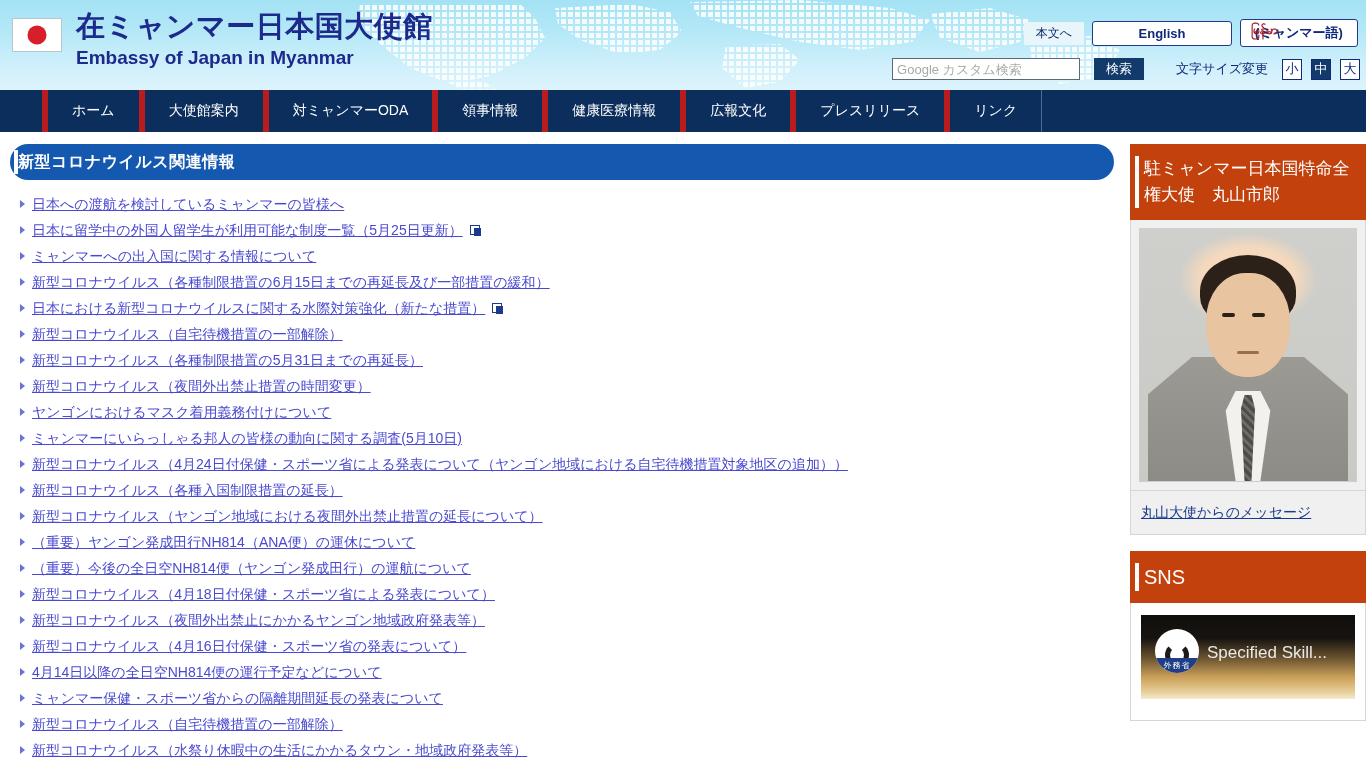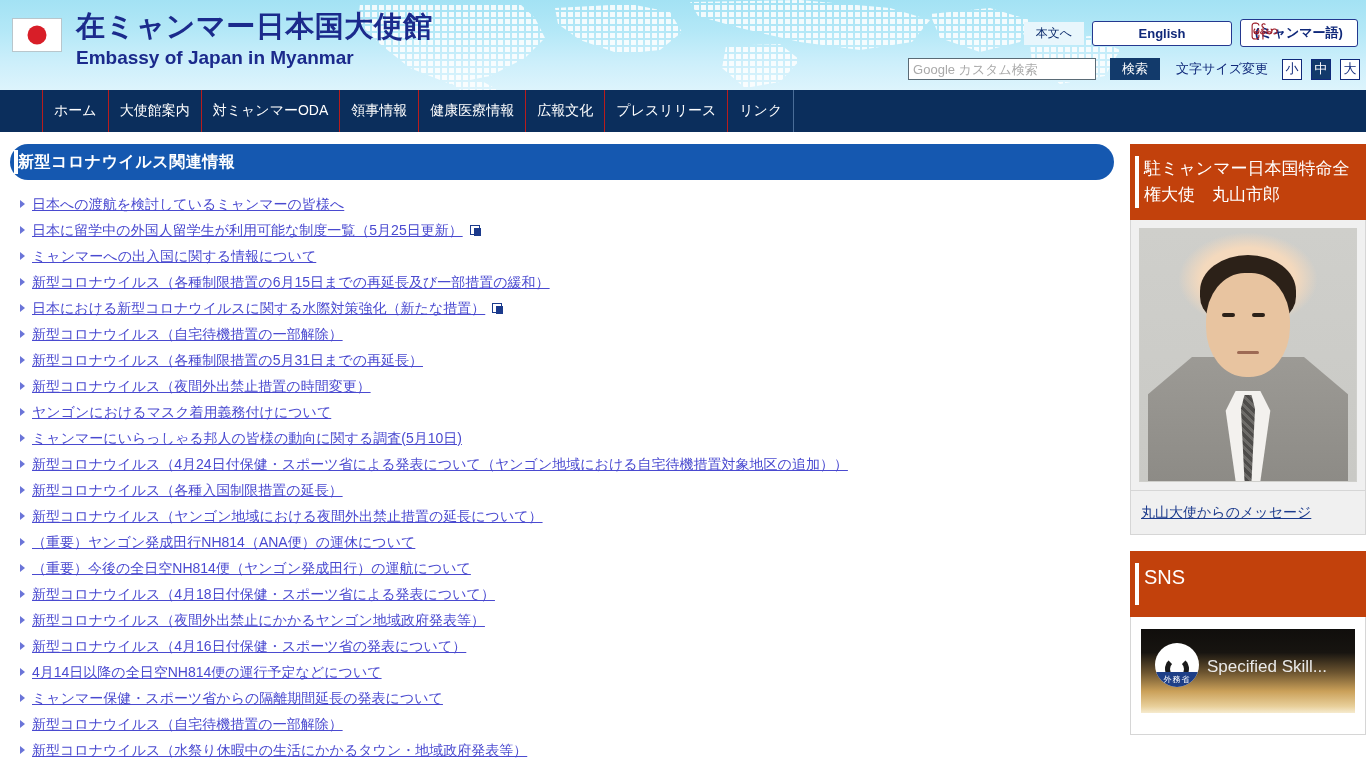--- a/index.html
+++ b/index.html
@@ -132,21 +132,21 @@
     border: none;
     font-size: 13px;
     padding: 0 12px;
     margin-left: 6px;
     cursor: pointer;
     font-family: "Liberation Sans", sans-serif;
   }
   .fontsize-label {
     font-size: 13px;
     color: #10297a;
-    margin-left: 8px;
+    margin-left: 24px;
     margin-right: 5px;
     white-space: nowrap;
   }
   .fs-btn {
     display: inline-flex;
     align-items: center; justify-content: center;
     width: 20px; height: 21px;
     border: 1px solid #10297a;
     background: #fff;
     color: #10297a;
@@ -165,22 +165,22 @@
     align-items: stretch;
     padding-left: 42px;
   }
   .nav-item {
     display: flex;
     align-items: center;
     justify-content: center;
     color: #ffffff;
     font-size: 14px;
     text-decoration: none;
-    padding: 0 11px;
-    border-left: 1px solid #b91c1c;
+    padding: 0 24px;
+    border-left: 6px solid #b91c1c;
     white-space: nowrap;
   }
   .nav-item:last-child { border-right: 1px solid #4a6d98; }
 
   
   .page {
     display: flex;
     align-items: flex-start;
     width: 1366px;
     height: 636px;
@@ -281,21 +281,21 @@
     font-weight: normal;
     line-height: 26px;
   }
   .side-head::before {
     content: "";
     position: absolute;
     left: 5px; top: 12px; bottom: 12px;
     width: 4px;
     background: #ffffff;
   }
-  .side-head.sns { padding: 14px 10px 28px 14px; font-size: 20px; line-height: 24px; }
+  .side-head.sns { padding: 14px 10px 14px 14px; font-size: 20px; line-height: 24px; }
 
   .amb-body {
     background: #f0f0f0;
     border: 1px solid #d6d6d6;
     border-top: none;
     padding: 8px;
   }
   .amb-photo {
     width: 100%;
     height: 254px;

